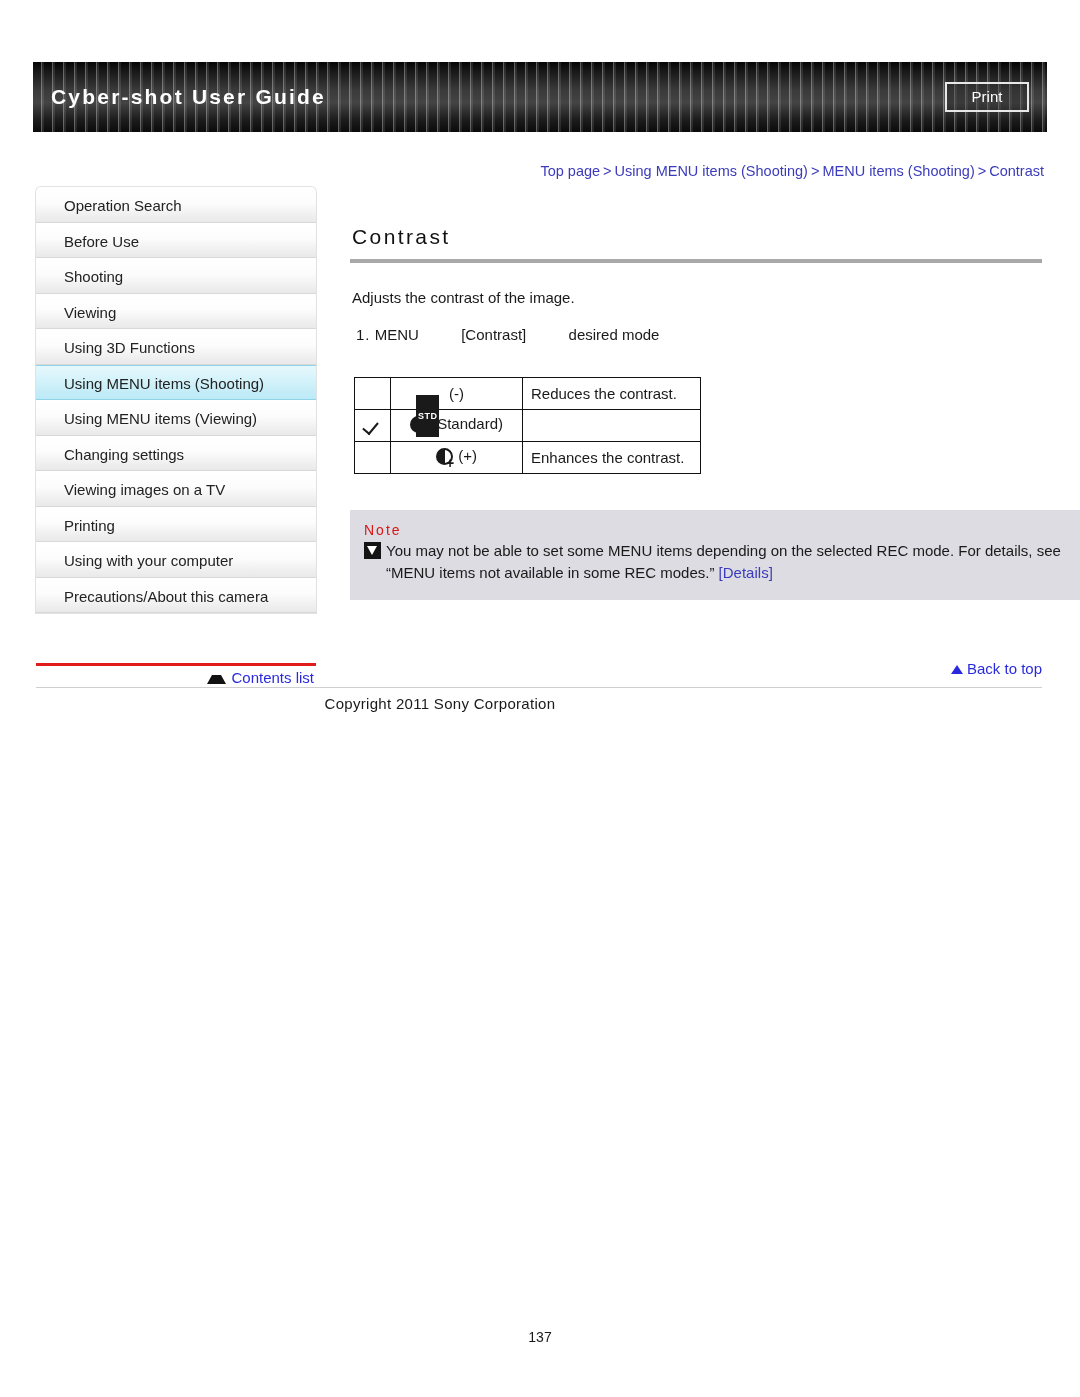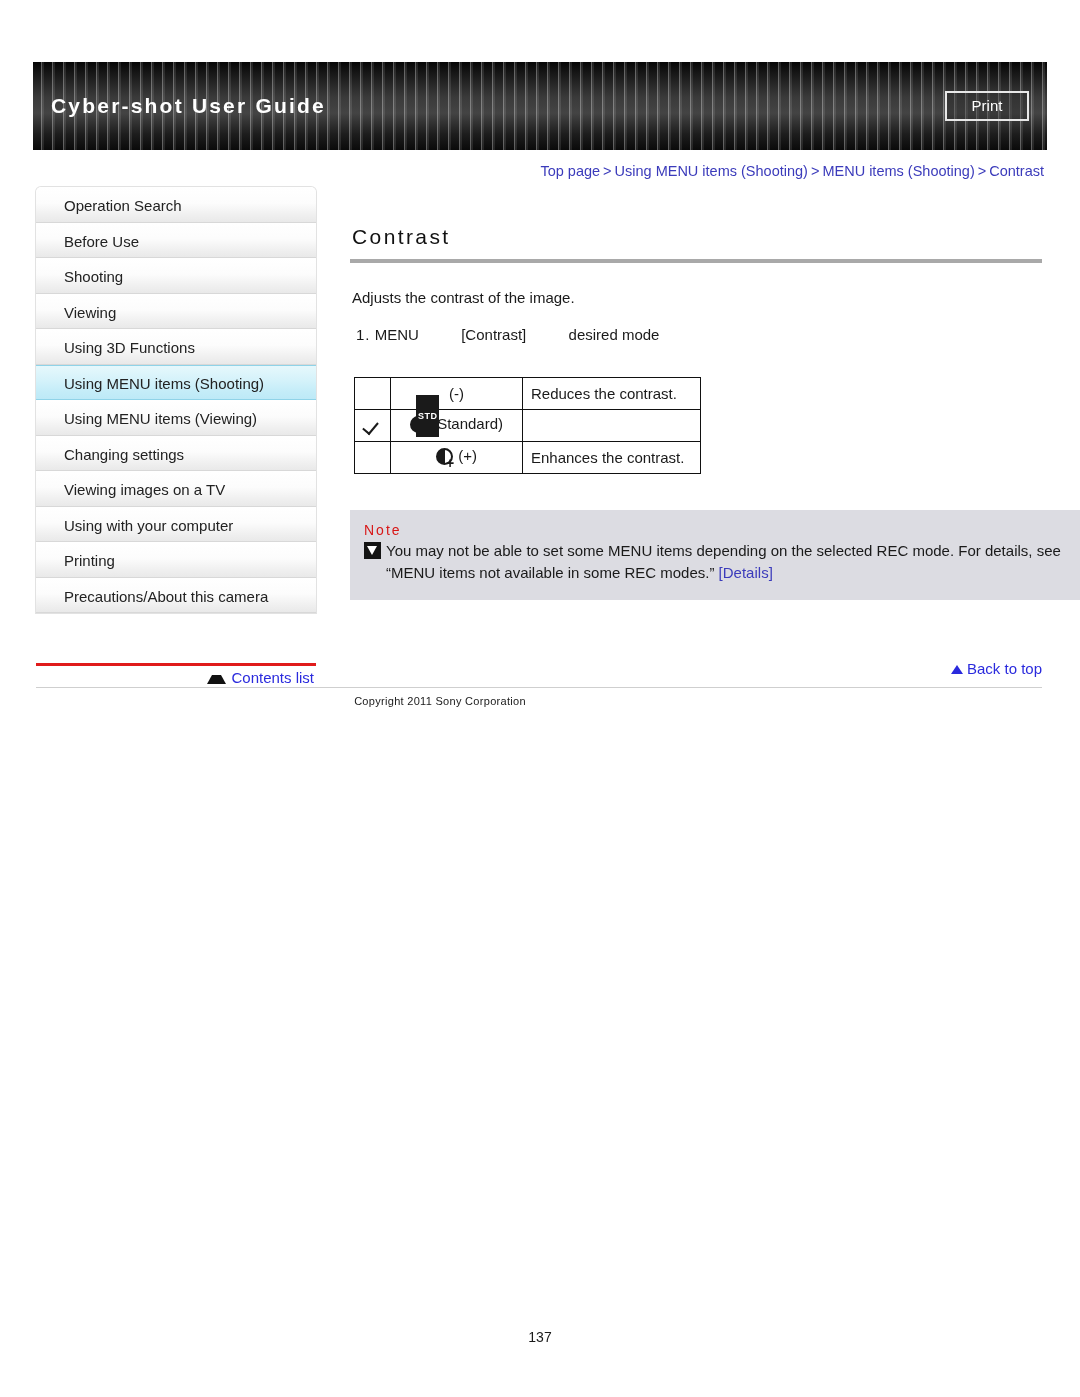--- a/index.html
+++ b/index.html
@@ -15,21 +15,21 @@
     position: relative;
     overflow: hidden;
   }
 
   
   .banner {
     position: absolute;
     left: 33px;
     top: 62px;
     width: 1014px;
-    height: 88px;
+    height: 70px;
     background:
       repeating-linear-gradient(90deg,
         rgba(255,255,255,0.00) 0px,
         rgba(255,255,255,0.00) 8px,
         rgba(255,255,255,0.34) 8px,
         rgba(255,255,255,0.34) 9px,
         rgba(255,255,255,0.10) 9px,
         rgba(255,255,255,0.10) 11px),
       linear-gradient(180deg, #050505 0%, #161616 12%, #3a3a3a 40%, #444444 58%, #1d1d1d 82%, #0a0a0a 100%);
     overflow: hidden;
@@ -321,21 +321,21 @@
     width: 1006px;
     height: 1px;
     background: #cfcfcf;
   }
   .copyright {
     position: absolute;
     left: 0;
     top: 695px;
     width: 880px;
     text-align: center;
-    font-size: 11px;
+    font-size: 15px;
     color: #1a1a1a;
     letter-spacing: 0.3px;
   }
   .page-number {
     position: absolute;
     left: 0;
     top: 1329px;
     width: 1080px;
     text-align: center;
     font-size: 14px;
@@ -357,22 +357,22 @@
 <nav class="sidebar">
   <div class="nav-item">Operation Search</div>
   <div class="nav-item">Before Use</div>
   <div class="nav-item">Shooting</div>
   <div class="nav-item">Viewing</div>
   <div class="nav-item">Using 3D Functions</div>
   <div class="nav-item active">Using MENU items (Shooting)</div>
   <div class="nav-item">Using MENU items (Viewing)</div>
   <div class="nav-item">Changing settings</div>
   <div class="nav-item">Viewing images on a TV</div>
+  <div class="nav-item">Printing</div>
   <div class="nav-item">Using with your computer</div>
-  <div class="nav-item">Printing</div>
   <div class="nav-item">Precautions/About this camera</div>
 </nav>
 <div class="sidebar-rule"></div>
 <div class="contents-list">
   <span class="icon-tray">
     <svg width="19" height="9" viewBox="0 0 19 9">
         <polygon points="0,9 19,9 14,0 5,0" fill="#111"></polygon>
       </svg>
   </span><span>Contents list</span>
 </div>

